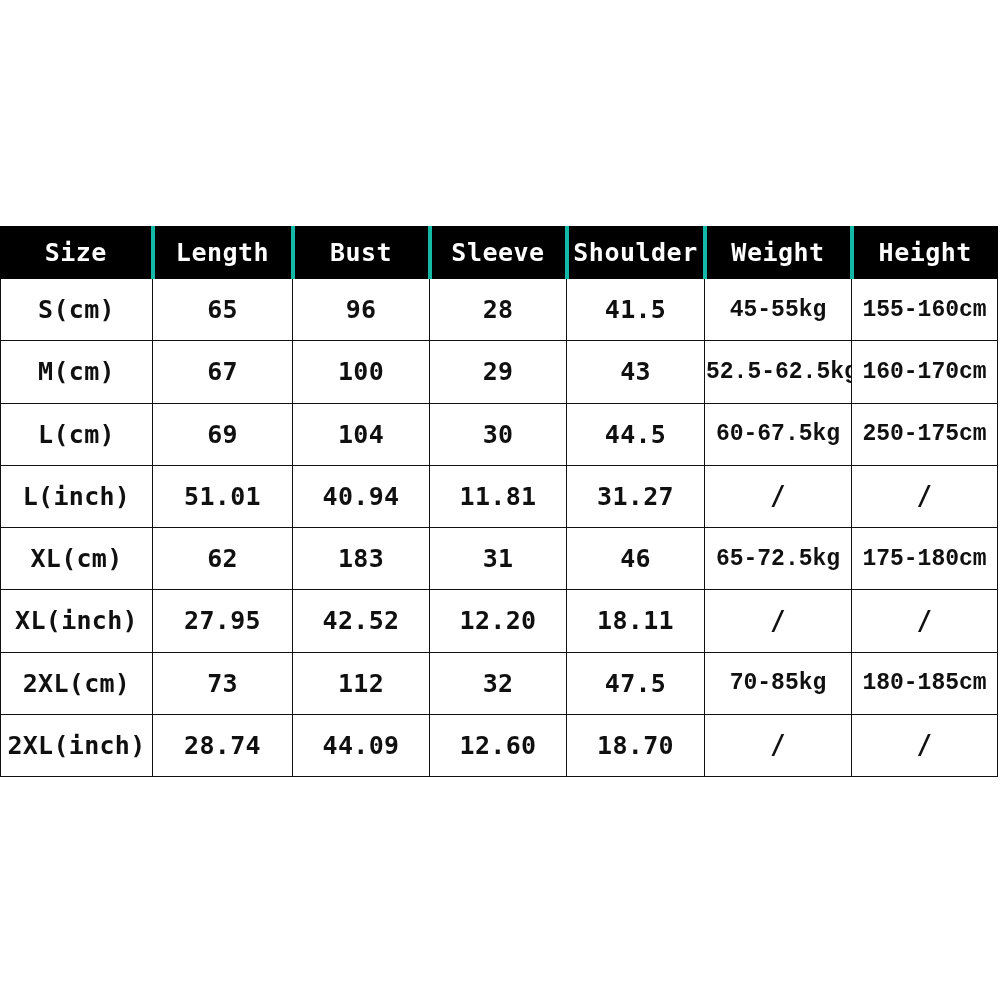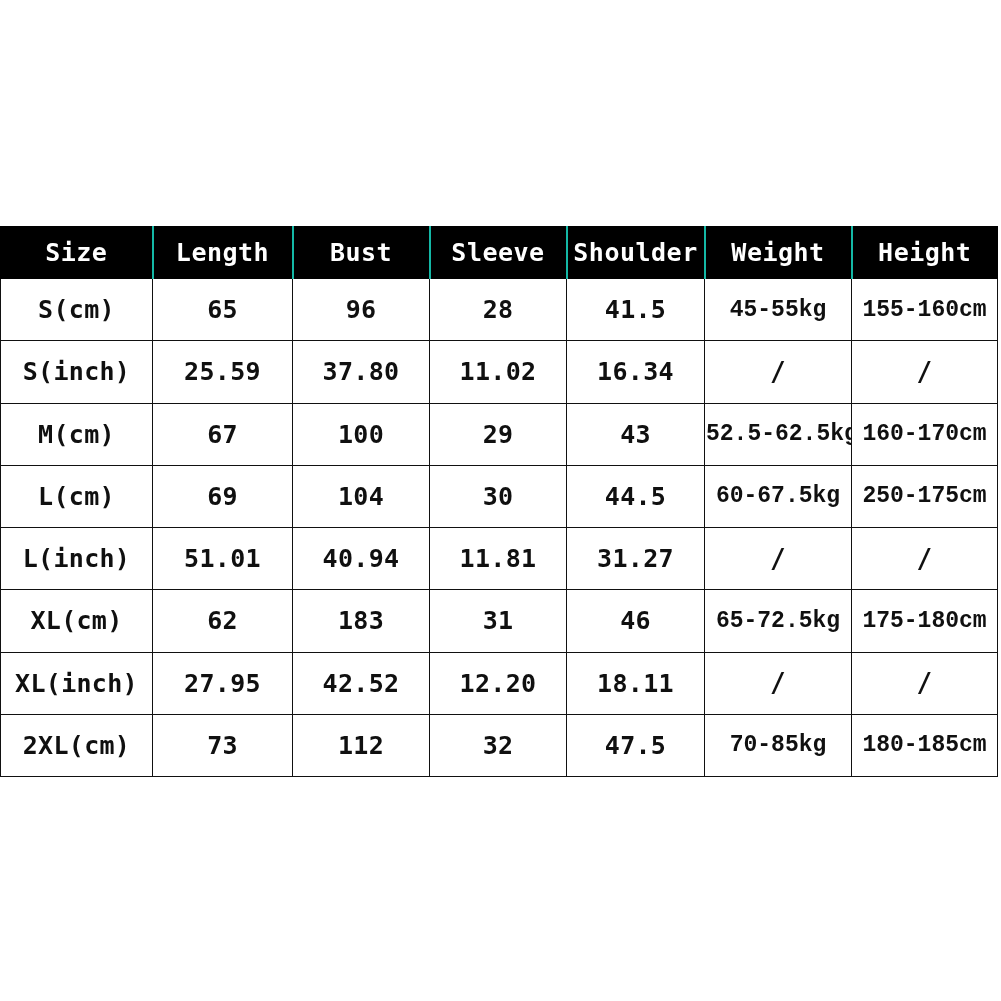--- a/index.html
+++ b/index.html
@@ -55,21 +55,21 @@
     letter-spacing: 0.5px;
     text-align: center;
     vertical-align: middle;
     border: 1px solid #000000;
     padding: 0 2px;
     white-space: nowrap;
     overflow: hidden;
   }
   
   table.size-chart thead th + th {
-    border-left: 2px solid #14b8a6;
+    border-left: 4px solid #14b8a6;
   }
 
   
   table.size-chart tbody td {
     background: #ffffff;
     color: #101010;
     height: 50px;
     font-size: 25px;
     font-weight: bold;
     text-align: center;
@@ -125,29 +125,20 @@
         <tr>
           <td>S(cm)</td>
           <td>65</td>
           <td>96</td>
           <td>28</td>
           <td>41.5</td>
           <td class="tight">45-55kg</td>
           <td class="tight">155-160cm</td>
         </tr>
         <tr>
-          <td>S(inch)</td>
-          <td>25.59</td>
-          <td>37.80</td>
-          <td>11.02</td>
-          <td>16.34</td>
-          <td class="slash">/</td>
-          <td class="slash">/</td>
-        </tr>
-        <tr>
           <td>M(cm)</td>
           <td>67</td>
           <td>100</td>
           <td>29</td>
           <td>43</td>
           <td class="tight">52.5-62.5kg</td>
           <td class="tight">160-170cm</td>
         </tr>
         <tr>
           <td>L(cm)</td>
@@ -187,17 +178,26 @@
         </tr>
         <tr>
           <td>2XL(cm)</td>
           <td>73</td>
           <td>112</td>
           <td>32</td>
           <td>47.5</td>
           <td class="tight">70-85kg</td>
           <td class="tight">180-185cm</td>
         </tr>
+        <tr>
+          <td>2XL(inch)</td>
+          <td>28.74</td>
+          <td>44.09</td>
+          <td>12.60</td>
+          <td>18.70</td>
+          <td class="slash">/</td>
+          <td class="slash">/</td>
+        </tr>
       </tbody>
     </table>
   </div>
 
 </div>
 
 </body></html>

